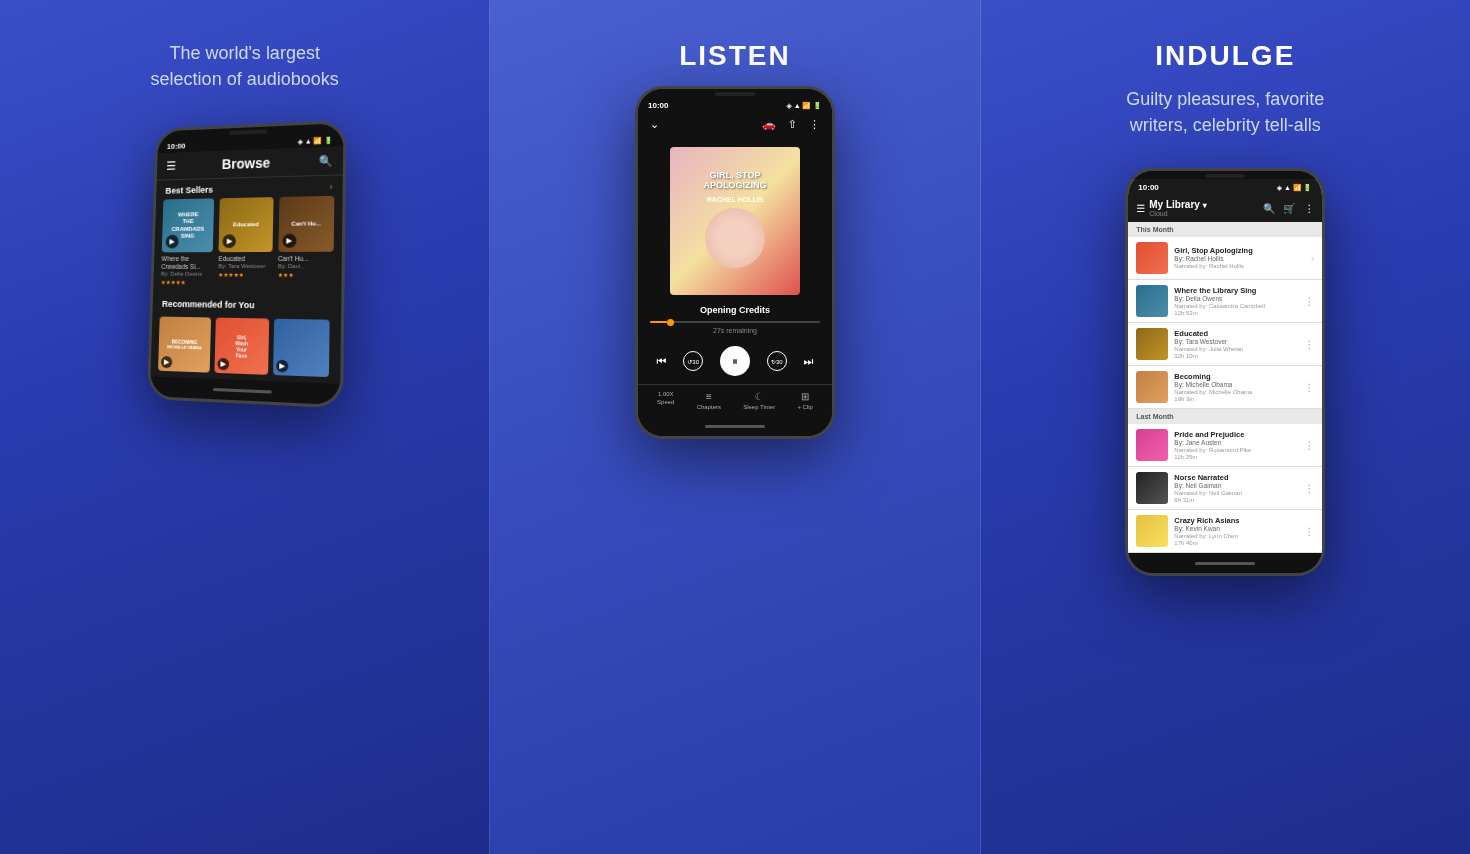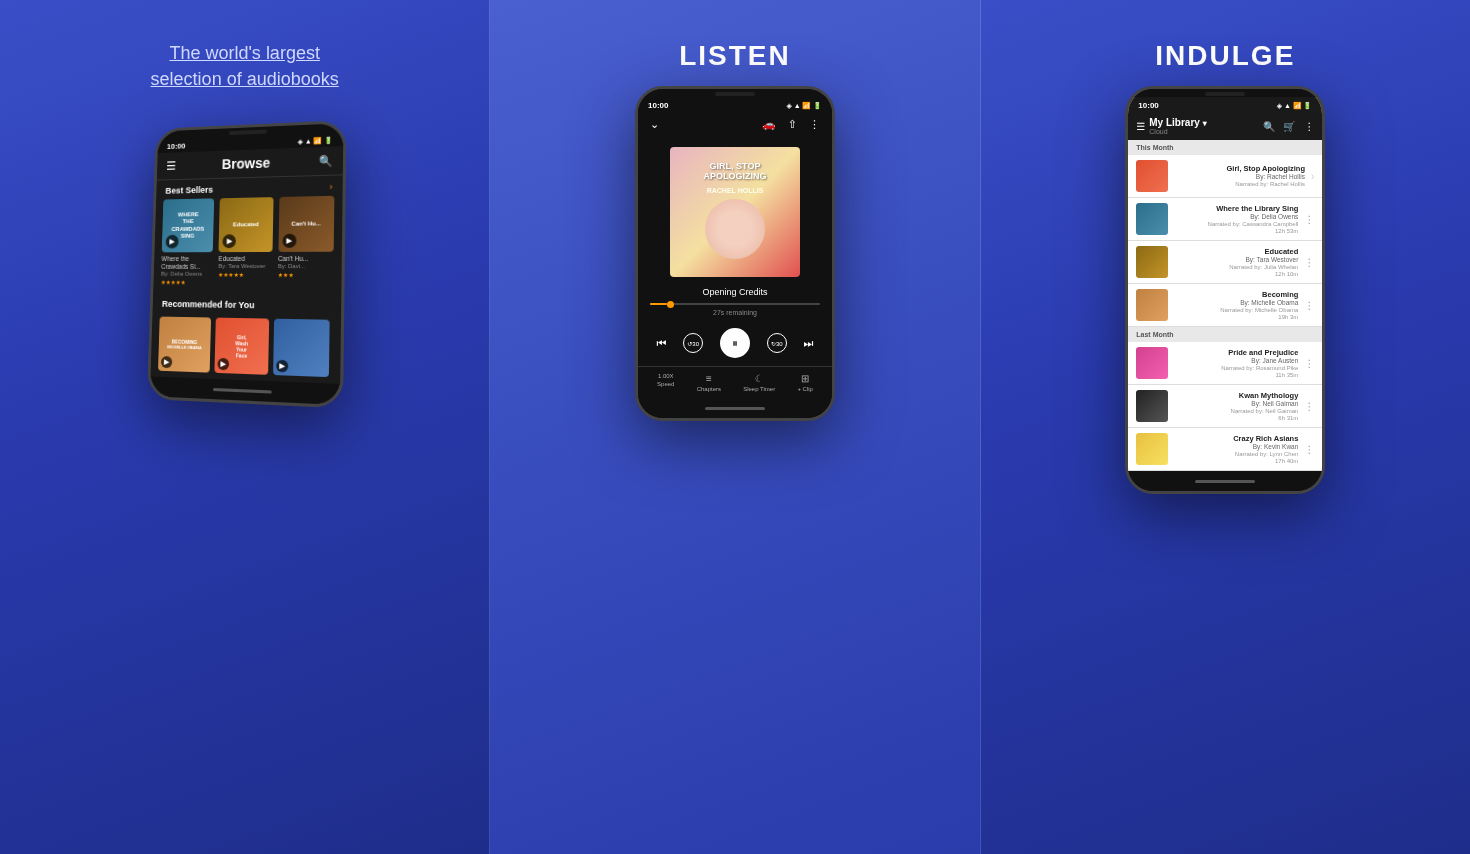--- a/index.html
+++ b/index.html
@@ -30,21 +30,20 @@
       text-transform: uppercase;
       margin-bottom: 14px;
     }
     .panel-subtitle {
       color: #d0d8ff;
       font-size: 18px;
       text-align: center;
       line-height: 1.45;
       margin-bottom: 30px;
       font-weight: 400;
-      text-decoration: underline;
     }
 
     
     .phone-wrapper {
       position: relative;
       width: 220px;
       flex: 1;
       display: flex;
       align-items: flex-start;
       justify-content: center;
@@ -152,40 +151,40 @@
     .player-screen { background: #111; }
     .player-topbar {
       display: flex;
       justify-content: space-between;
       align-items: center;
       padding: 6px 12px;
     }
     .player-icon { color: #fff; font-size: 11px; }
     .player-album-art {
       width: 130px;
-      height: 130px;
+      height: 148px;
       margin: 10px auto;
       border-radius: 4px;
       background: linear-gradient(135deg, #e8b4c0 0%, #f4e0a0 50%, #e05050 100%);
       display: flex;
       align-items: center;
       justify-content: center;
       font-size: 8px;
       color: #fff;
       font-weight: bold;
       text-align: center;
       padding: 8px;
       line-height: 1.3;
       overflow: hidden;
     }
     .now-playing-title {
       color: #fff;
       font-size: 9px;
       text-align: center;
-      font-weight: normal;
+      font-weight: bold;
       padding: 0 10px 2px;
     }
     .progress-bar-wrap {
       padding: 4px 12px;
     }
     .progress-track {
       height: 2px;
       background: #444;
       border-radius: 2px;
       position: relative;
@@ -266,21 +265,20 @@
       font-weight: bold;
       color: #555;
     }
     .lib-book-row {
       display: flex;
       align-items: center;
       padding: 5px 8px;
       border-bottom: 1px solid #ddd;
       background: #fff;
       gap: 6px;
-      text-align: right;
     }
     .lib-cover {
       width: 32px;
       height: 32px;
       border-radius: 3px;
       flex-shrink: 0;
     }
     .lib-info { flex: 1; min-width: 0; }
     .lib-book-title { font-size: 7.5px; font-weight: bold; color: #222; line-height: 1.2; }
     .lib-book-author { font-size: 6.5px; color: #666; line-height: 1.2; }
@@ -484,20 +482,21 @@
       </div>
       <div class="home-indicator">
         <div class="home-bar"></div>
       </div>
     </div>
   </div>
 </div>
 
 <div class="panel panel-3">
   <div class="panel-title">INDULGE</div>
+  <div class="panel-subtitle">Guilty pleasures, favorite<br>writers, celebrity tell-alls</div>
 
   <div class="phone-wrapper">
     <div class="phone">
       <div style="background:#111;height:8px;display:flex;justify-content:center;align-items:center;">
         <div style="width:40px;height:4px;background:#222;border-radius:4px;margin-top:2px;"></div>
       </div>
       <div class="phone-screen library-screen">
 
         <div class="status-bar" style="background:#1a1a1a;">
           <span class="status-time">10:00</span>
@@ -571,21 +570,21 @@
             <div class="lib-book-author">By: Jane Austen</div>
             <div class="lib-book-narrator">Narrated by: Rosamund Pike</div>
             <div class="lib-book-duration">11h 35m</div>
           </div>
           <span class="lib-more">⋮</span>
         </div>
 
         <div class="lib-book-row">
           <div class="lib-cover" style="background:linear-gradient(135deg,#222,#555);"></div>
           <div class="lib-info">
-            <div class="lib-book-title">Kwan Mythology</div>
+            <div class="lib-book-title">Norse Narrated</div>
             <div class="lib-book-author">By: Neil Gaiman</div>
             <div class="lib-book-narrator">Narrated by: Neil Gaiman</div>
             <div class="lib-book-duration">6h 31m</div>
           </div>
           <span class="lib-more">⋮</span>
         </div>
 
         <div class="lib-book-row">
           <div class="lib-cover" style="background:linear-gradient(135deg,#e8c040,#f8e060);"></div>
           <div class="lib-info">

